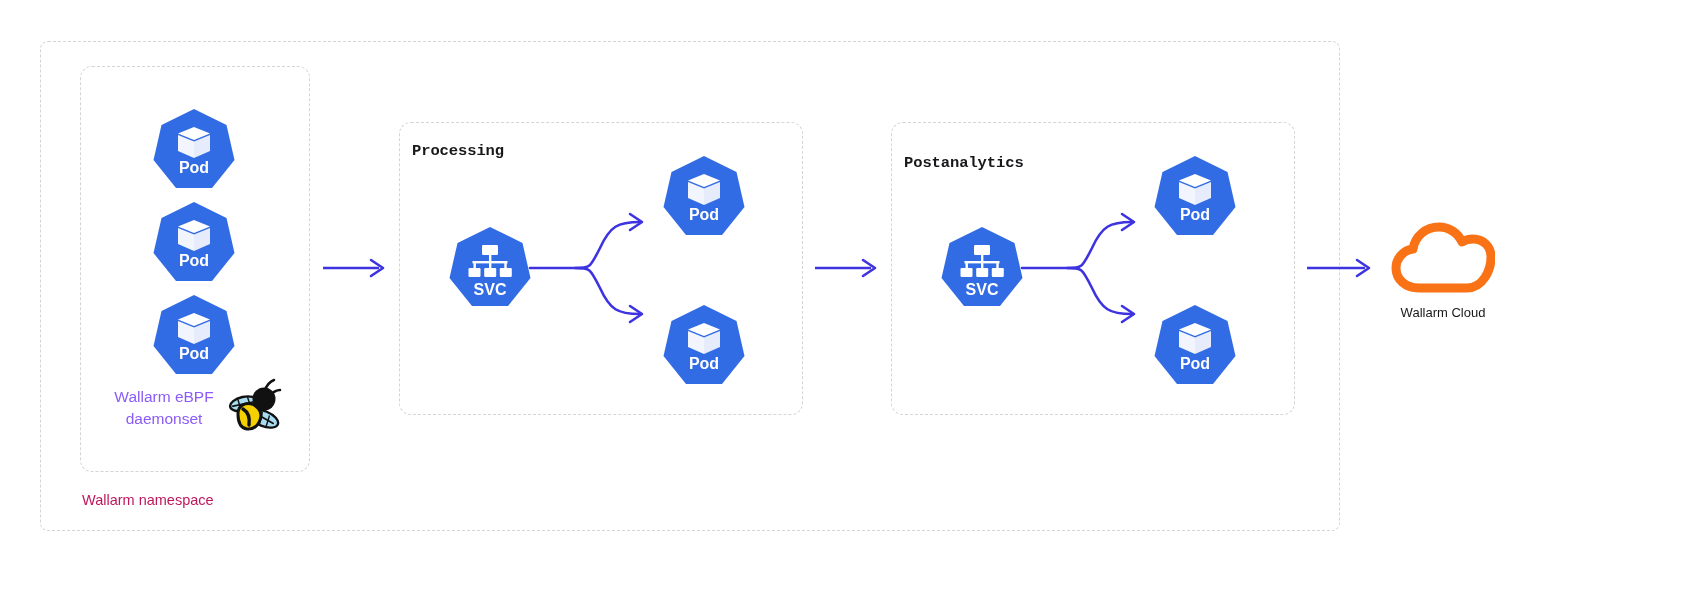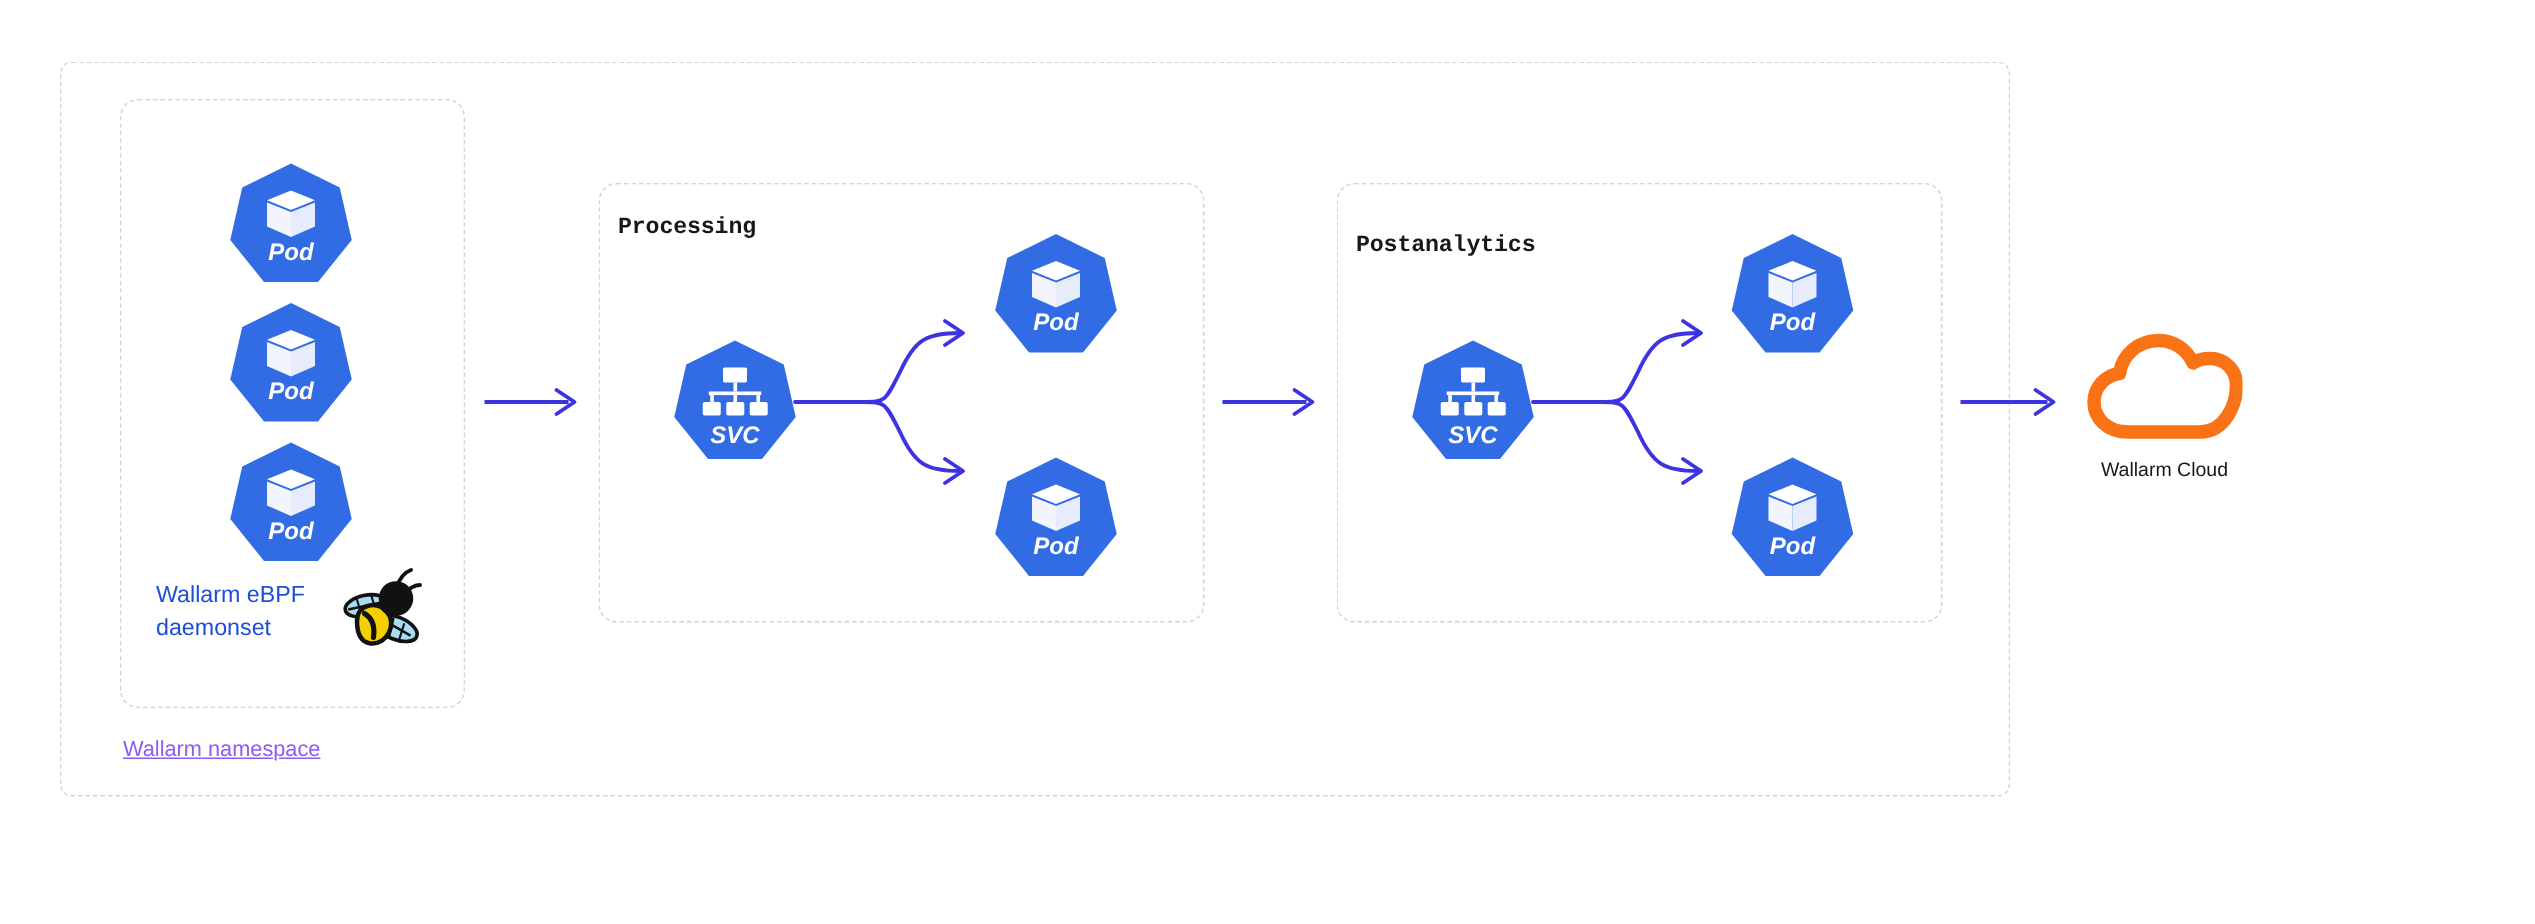--- a/index.html
+++ b/index.html
@@ -76,40 +76,40 @@
     font-size: 14.5px;
     color: #9ca3b0;
     white-space: nowrap;
   }
 
   
   .k8s-node {
     position: absolute;
     width: 88px;
     height: 88px;
-    font-style: italic;
   }
   .k8s-node svg { display: block; width: 88px; height: 88px; }
 
   
   .connector {
     position: absolute;
     pointer-events: none;
   }
   .connector svg { display: block; overflow: visible; }
 
   
   #daemonset-label {
     position: absolute;
     left: 104px;
     top: 386px;
     width: 120px;
+    text-align: center;
     font-size: 15.5px;
     line-height: 22px;
-    color: #1d4ed8;
+    color: #8b5cf6;
     white-space: pre-line;
   }
   #bee-icon {
     position: absolute;
     left: 224px;
     top: 378px;
     width: 58px;
     height: 62px;
   }
   #bee-icon svg { display: block; width: 58px; height: 62px; }
@@ -133,21 +133,21 @@
     color: #18181b;
     white-space: nowrap;
   }
 </style>
 </head>
 <body>
 
 <div id="diagram-root">
 
   <div class="dashed-box" id="namespace-box" style="border-color: rgb(212, 212, 216);"></div>
-  <div id="namespace-label" style="color: #8b5cf6; text-decoration: underline;">Wallarm namespace</div>
+  <div id="namespace-label" style="color: #be185d;">Wallarm namespace</div>
 
   <div class="dashed-box" id="daemonset-box" style="border-color: rgb(212, 212, 216);"></div>
 
   <div class="k8s-node" style="left:150px; top:107px;">
     <svg viewBox="0 0 88 88" xmlns="http://www.w3.org/2000/svg">
       <polygon points="44,2 76.5,18 84.5,53 62,81 26,81 3.5,53 11.5,18" fill="#326ce5"></polygon>
       <g transform="translate(44,36)">
         <polygon points="0,-16 16,-9.5 0,-3 -16,-9.5" fill="#ffffff"></polygon>
         <polygon points="-16,-8 0,-1.6 0,15 -16,8" fill="#f2f5fd"></polygon>
         <polygon points="16,-8 0,-1.6 0,15 16,8" fill="#e6ecfb"></polygon>

